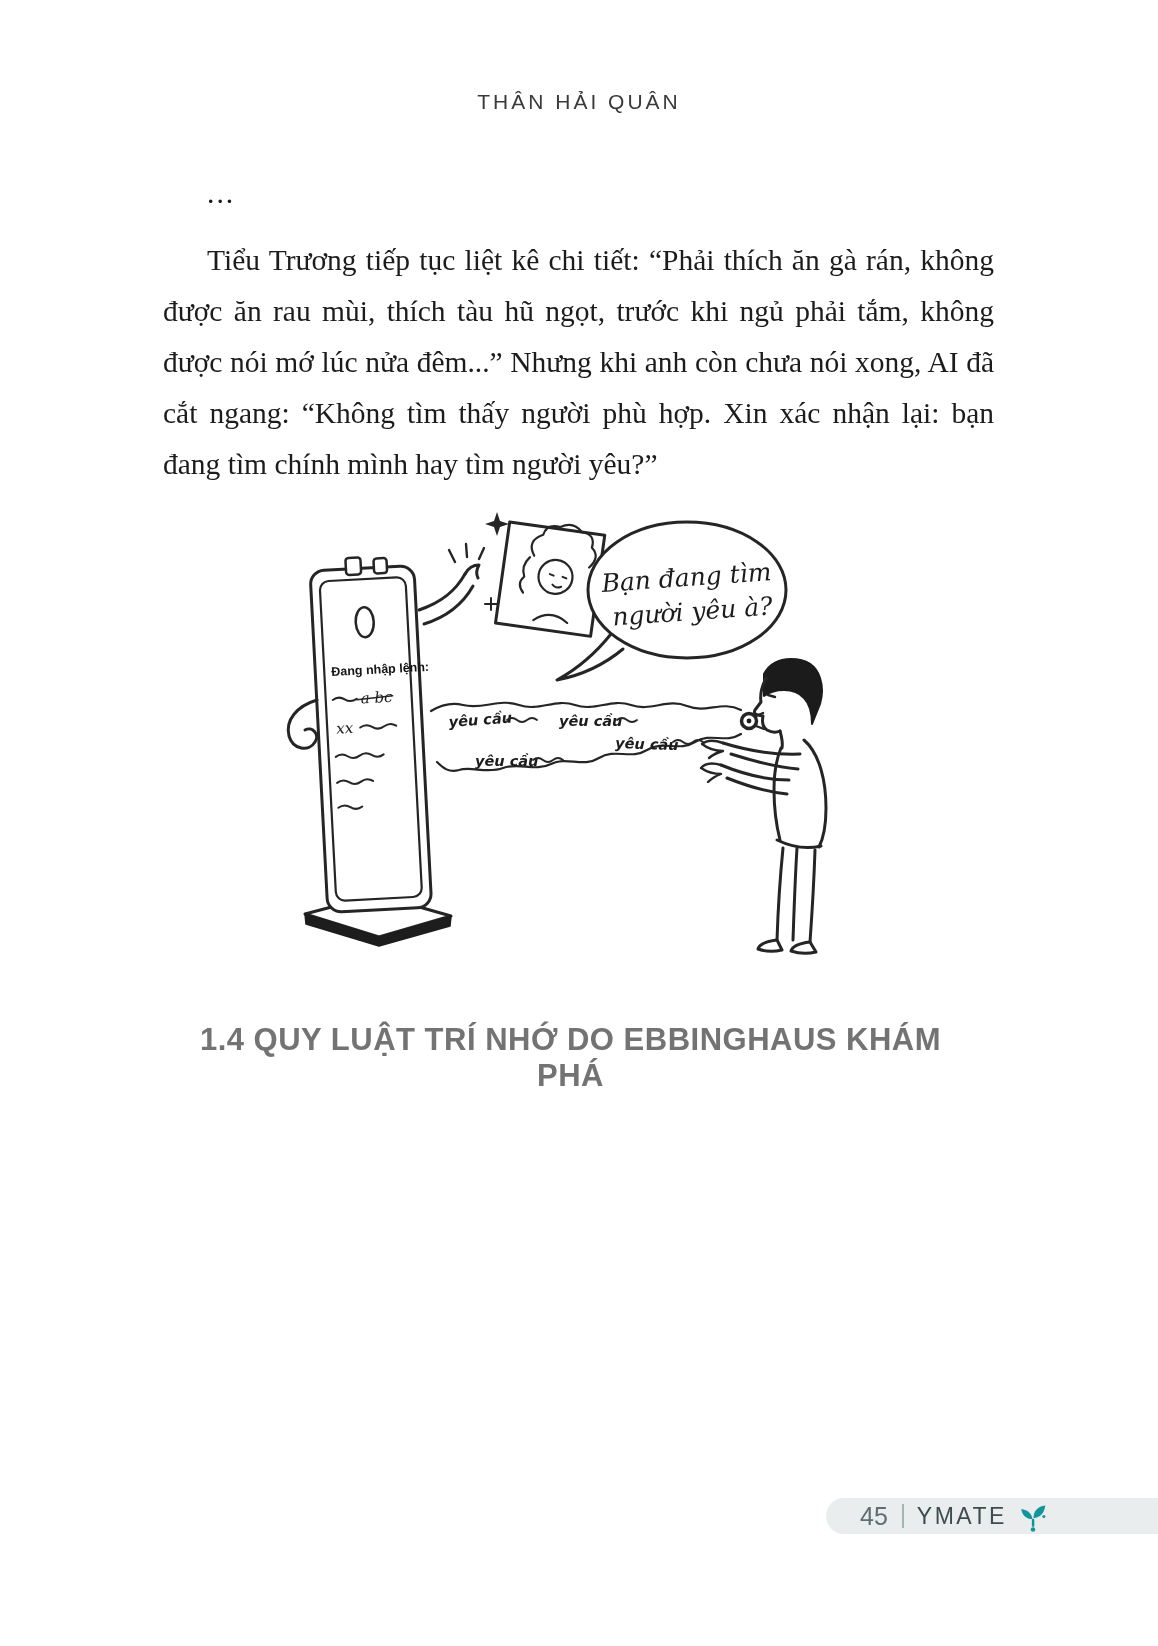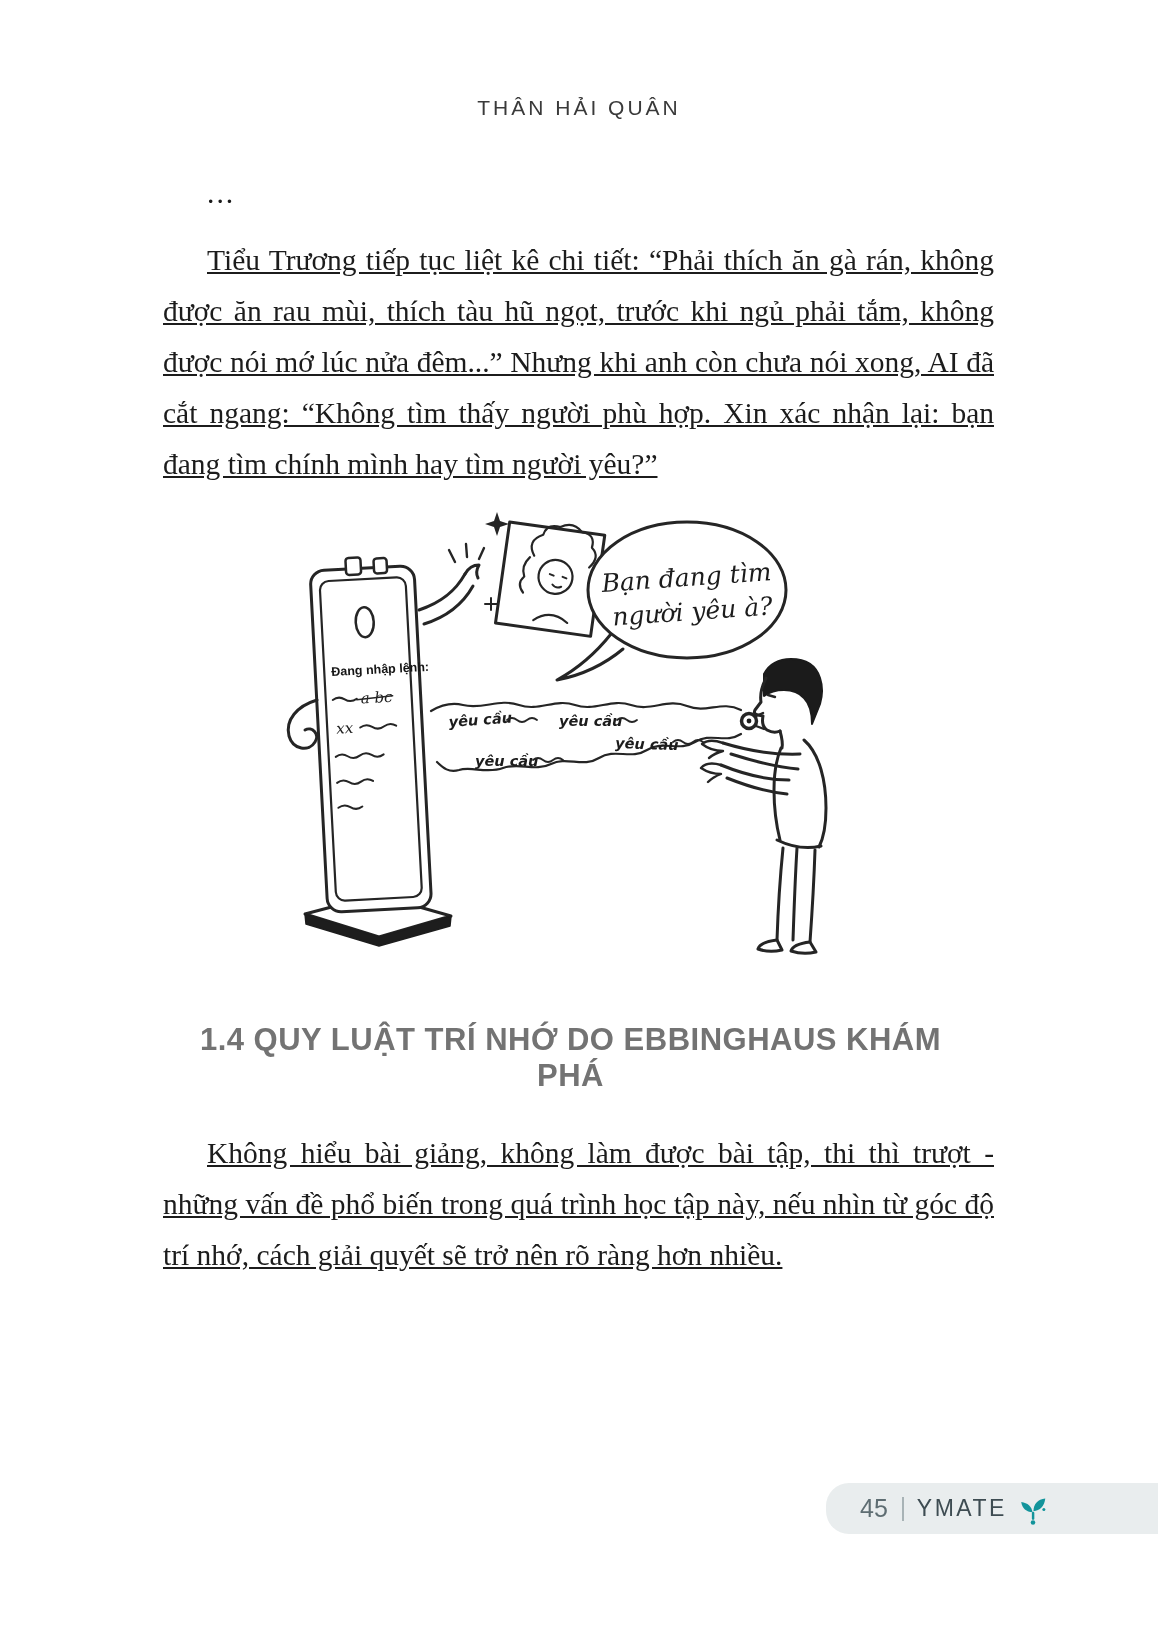--- a/index.html
+++ b/index.html
@@ -9,42 +9,41 @@
     width: 1158px;
     height: 1646px;
     margin: 0 auto;
     background: #ffffff;
     font-family: "Liberation Serif", "DejaVu Serif", serif;
     color: #1b1b1b;
     overflow: hidden;
   }
   .running-head {
     position: absolute;
-    top: 96px; left: 0; width: 100%;
+    top: 90px; left: 0; width: 100%;
     text-align: center;
     font-family: "Liberation Sans", "DejaVu Sans", sans-serif;
     font-size: 21px;
     letter-spacing: 3px;
     color: #3a3a3a;
     font-weight: 500;
   }
   .content {
     position: absolute;
     left: 163px;
     top: 168px;
     width: 831px;
   }
   p.body {
     font-size: 29.5px;
     line-height: 51px;
     text-align: justify;
     text-indent: 44px;
     margin: 0 0 10px 0;
     color: #1c1c1c;
-    text-decoration: underline;
   }
   p.ellipsis-line {
     font-size: 29.5px;
     line-height: 51px;
     text-indent: 44px;
     letter-spacing: 2px;
     margin: 0 0 16px 0;
   }
   .illustration {
     margin: 12px 0 0 0;
@@ -78,21 +77,21 @@
     font-size: 14.5px;
     font-weight: 700;
     font-style: italic;
     fill: #1c1c1c;
   }
   .footer-pill {
     position: absolute;
     right: 0;
     bottom: 112px;
     width: 332px;
-    height: 51px;
+    height: 36px;
     background: #e9edee;
     border-radius: 23px 0 0 23px;
     display: flex;
     align-items: center;
     padding-left: 34px;
     font-family: "Liberation Sans", "DejaVu Sans", sans-serif;
   }
   .footer-pagenum {
     font-size: 25px;
     color: #5e6d72;
@@ -222,21 +221,20 @@
             <path d="M518 438 q-17 2 -19 9 q11 4 24 1 z" fill="#ffffff"></path>
             <path d="M551 440 q-17 2 -19 9 q12 4 25 1 z" fill="#ffffff"></path>
           </g>
 
         </g>
       </svg>
     </div>
 
     <h2 class="section-heading">1.4  QUY LUẬT TRÍ NHỚ DO EBBINGHAUS KHÁM PHÁ</h2>
 
-    <p class="body">Không hiểu bài giảng, không làm được bài tập, thi thì trượt - những vấn đề phổ biến trong quá trình học tập này, nếu nhìn từ góc độ trí nhớ, cách giải quyết sẽ trở nên rõ ràng hơn nhiều.</p>
 
   </div>
 
   <div class="footer-pill">
     <span class="footer-pagenum">45</span>
     <span class="footer-divider"></span>
     <span class="footer-brand">YMATE</span>
     <span class="footer-logo">
       <svg viewBox="0 0 36 36" width="34" height="34">
         <g fill="#12949b">

